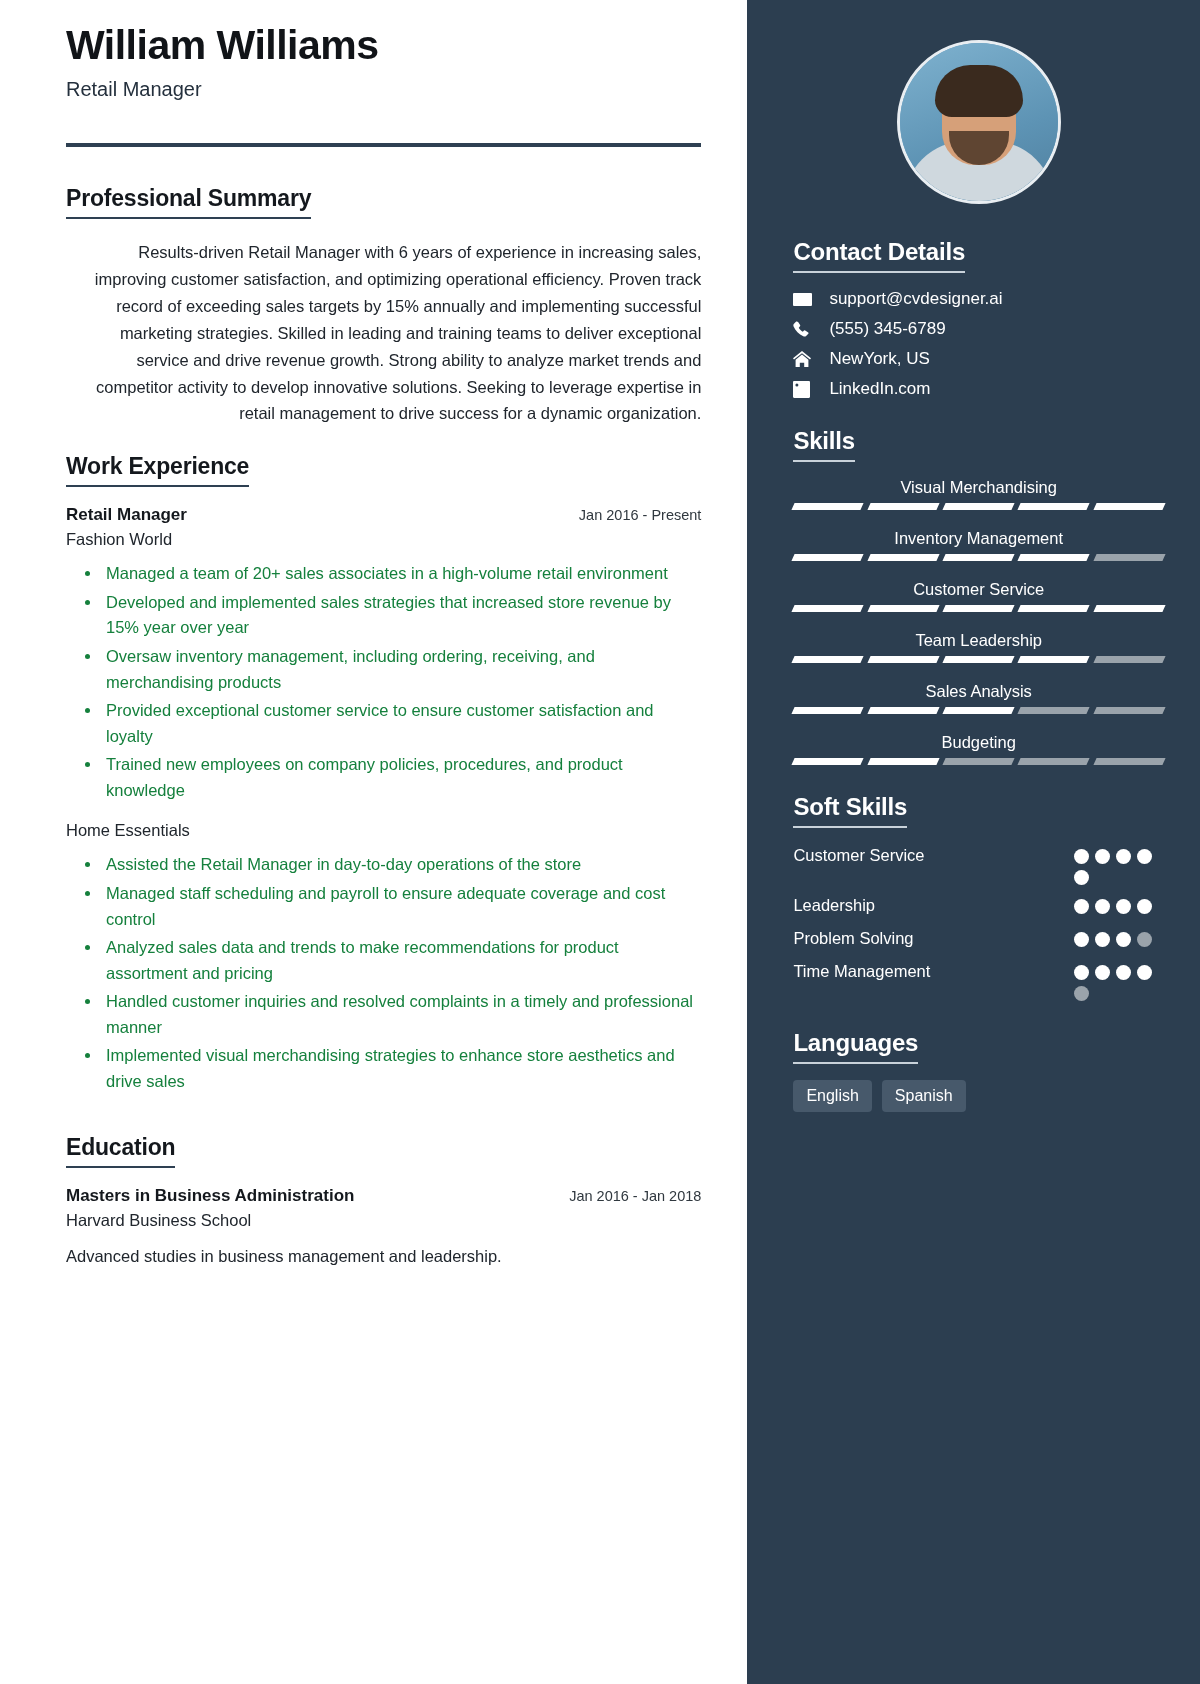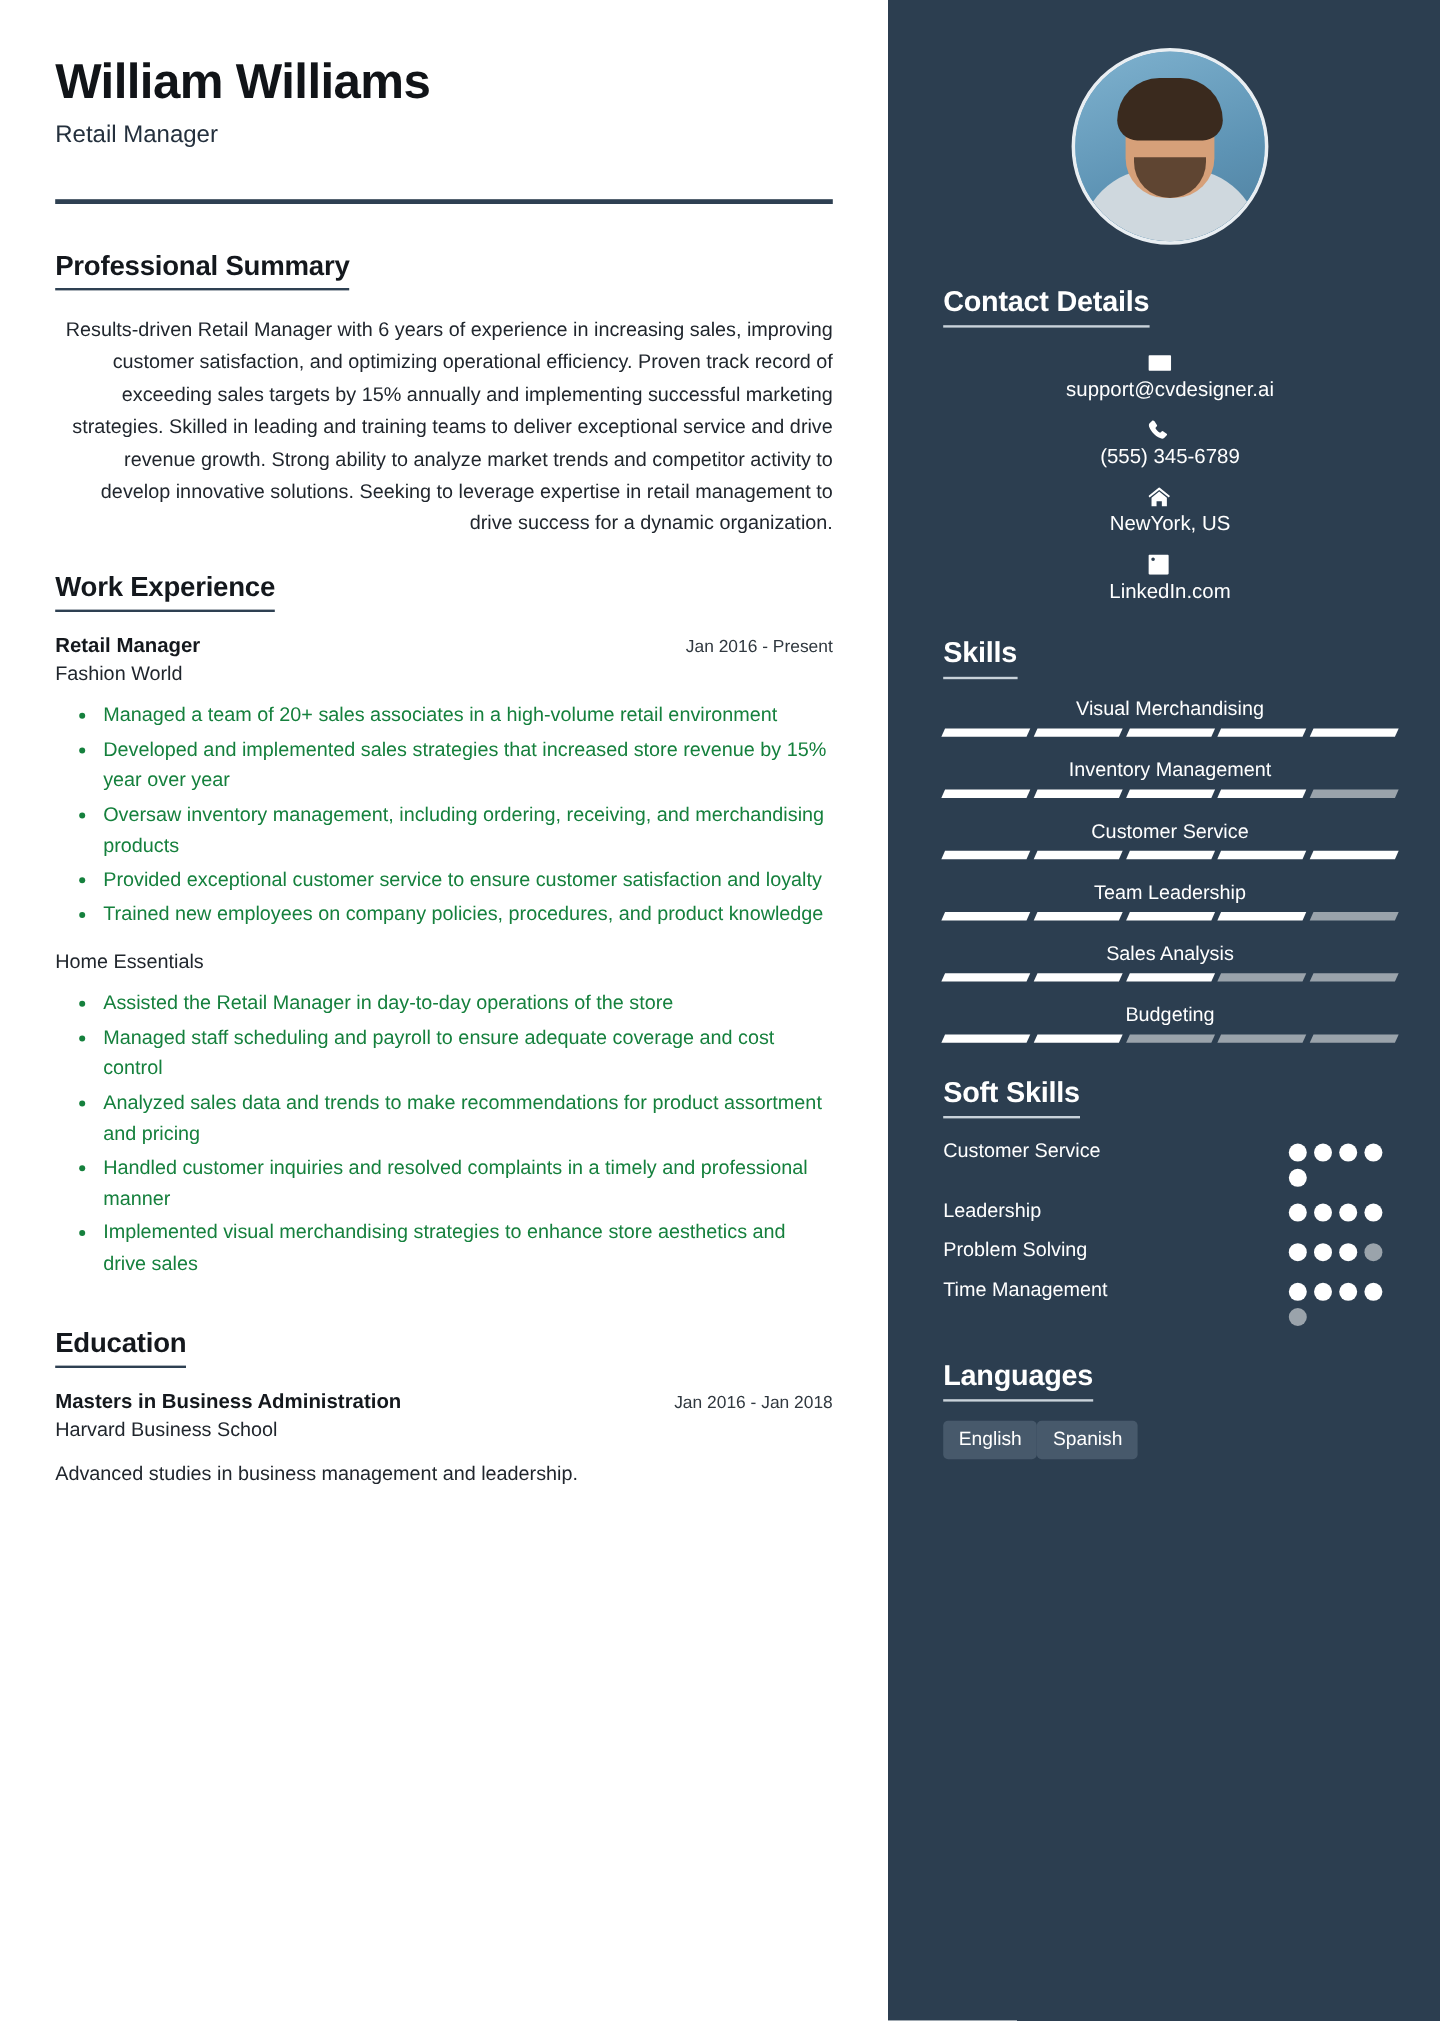--- a/index.html
+++ b/index.html
@@ -14,22 +14,23 @@
     width: 1200px;
     height: 1684px;
     display: flex;
     background: #ffffff;
     overflow: hidden;
   }
 
   
   .left {
     width: 740px;
-    padding: 46px 46px 0 46px;
+    padding: 23px 46px 0 46px;
     background: #ffffff;
+    margin-left: 20px;
   }
   .name {
     font-size: 41px;
     font-weight: 700;
     color: #111418;
     letter-spacing: -0.5px;
     line-height: 1.1;
   }
   .role {
     font-size: 20px;
@@ -152,21 +153,20 @@
   }
   .side-section { margin-bottom: 28px; }
 
   .contact-list { list-style: none; }
   .contact-item {
     display: flex;
     align-items: center;
     font-size: 17px;
     margin-bottom: 10px;
     color: #ffffff;
-    flex-direction: column;
   }
   .contact-icon {
     width: 26px;
     display: inline-flex;
     justify-content: flex-start;
     align-items: center;
     margin-right: 10px;
     flex: 0 0 26px;
   }
   .contact-icon svg { display:block; fill:#ffffff; }
@@ -208,21 +208,21 @@
     gap: 6px;
     justify-content: flex-start;
     padding-top: 5px;
   }
   .dot {
     width: 15px; height: 15px; border-radius: 50%;
     background: #9aa3ab;
   }
   .dot.on { background: #ffffff; }
 
-  .lang-wrap { display: flex; flex-wrap: wrap; }
+  .lang-wrap { display: flex; flex-wrap: wrap; gap: 10px; }
   .lang-tag {
     background: #47596b;
     color: #ffffff;
     font-size: 16px;
     padding: 7px 13px;
     border-radius: 4px;
   }
 </style>
 </head>
 <body>

